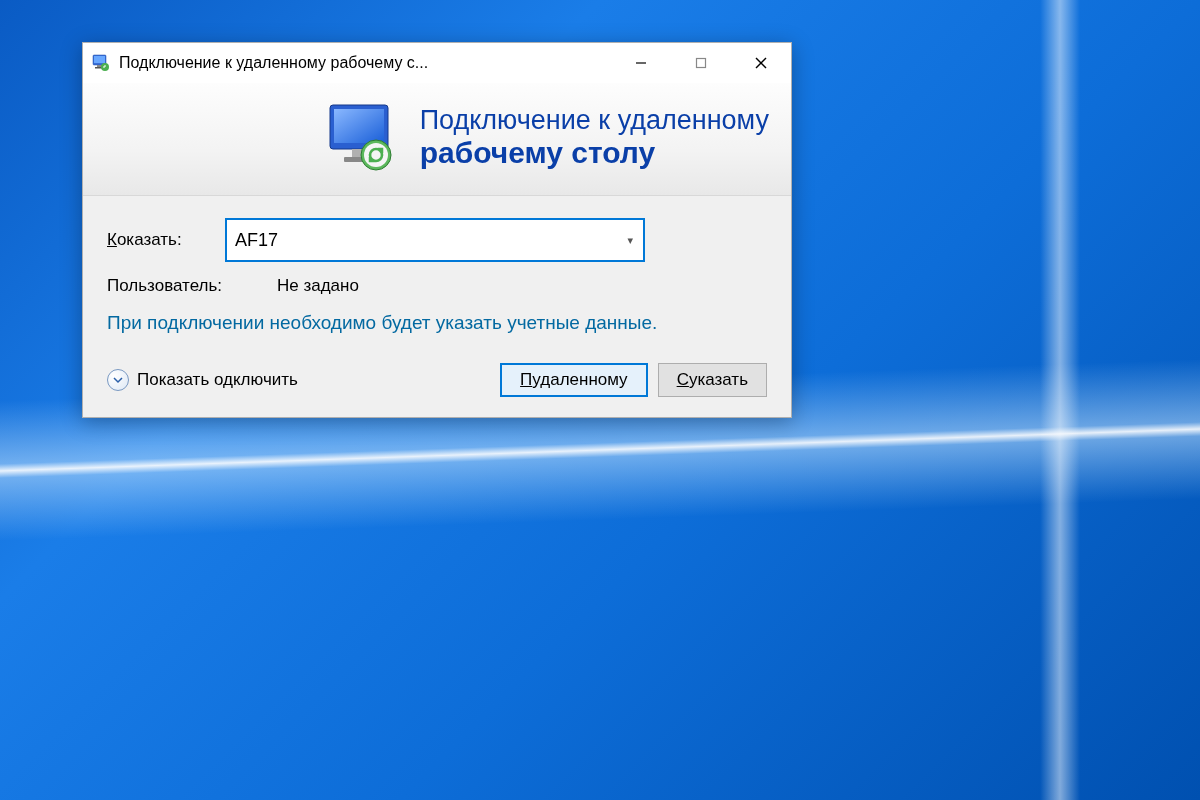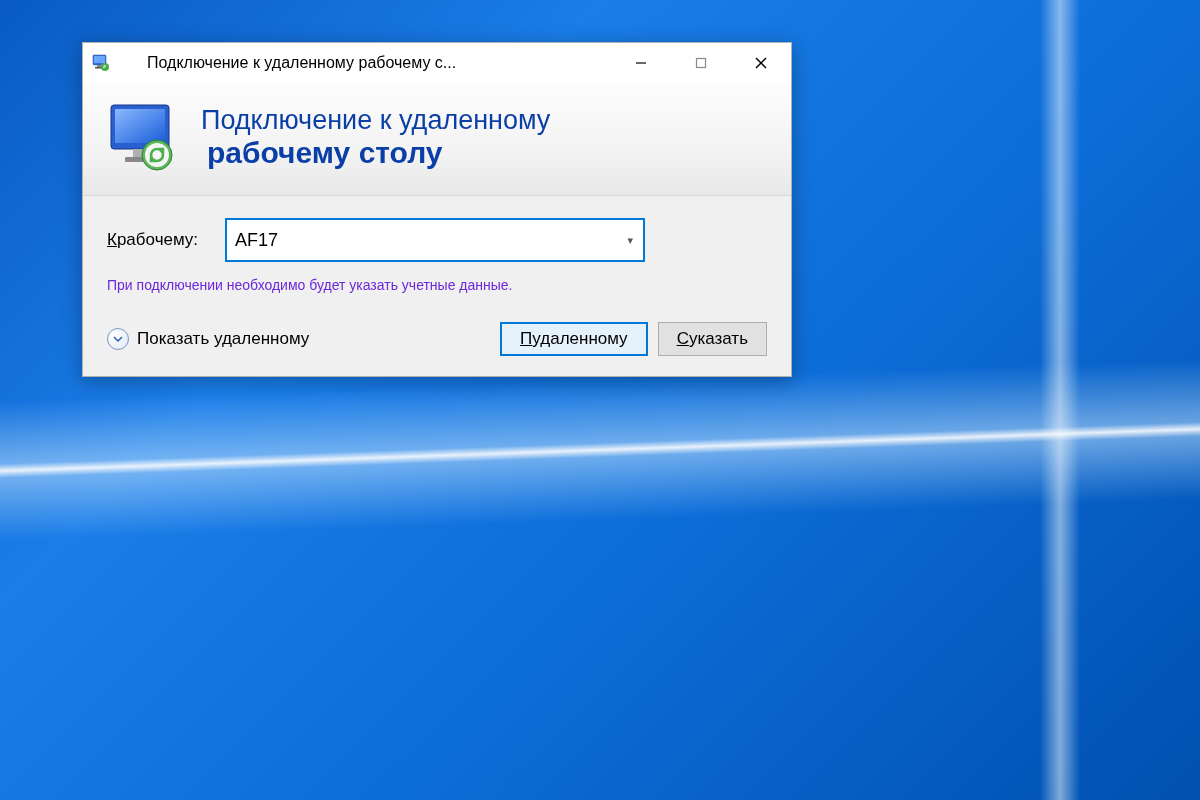--- a/index.html
+++ b/index.html
@@ -20,50 +20,49 @@
 }
 .dialog {
   position: absolute; left: 82px; top: 42px; width: 710px;
   background: #f0f0f0;
   border: 1px solid #b0b0b0;
   box-shadow: 0 4px 20px rgba(0,0,0,0.3);
 }
 .titlebar {
   height: 40px; background: #fff; display: flex; align-items: center;
   padding-left: 8px;
-  gap: 28px;
 }
 .titlebar-icon { width: 20px; height: 20px; margin-right: 8px; position: relative; }
 .titlebar-icon svg { width: 20px; height: 20px; }
 .titlebar-text { font-size: 16px; color: #000; flex: 1; white-space: nowrap; overflow: hidden; text-overflow: ellipsis; padding-right: 8px; }
 .win-controls { display: flex; height: 100%; }
 .win-btn { width: 60px; height: 40px; display: flex; align-items: center; justify-content: center; font-size: 14px; color: #000; }
 .win-btn.close { width: 60px; }
 .banner {
   background: linear-gradient(180deg, #fdfdfd 0%, #f3f3f3 60%, #e8e8e8 100%);
   border-bottom: 1px solid #d8d8d8;
   padding: 16px 22px 18px 22px;
-  display: flex; align-items: center; gap: 18px;
+  display: flex; align-items: center; gap: 18px; justify-content: flex-end;
 }
 .banner-icon { width: 78px; height: 78px; }
 .banner-text { color: #0a3fa8; line-height: 1.15; }
 .banner-line1 { font-size: 27px; font-weight: 400; }
-.banner-line2 { font-size: 30px; font-weight: 700; margin-left: 6px; }
+.banner-line2 { font-size: 30px; font-weight: 700; }
 .body-area { padding: 22px 24px 12px 24px; background: #f0f0f0; }
 .row { display: flex; align-items: center; margin-bottom: 14px; }
 .label { font-size: 17px; color: #000; }
 .label .ul { text-decoration: underline; }
 .computer-label { width: 118px; }
 .combo { flex: 0 0 420px; height: 44px; border: 2px solid #0078d7; background: #fff; display: flex; align-items: center; padding: 16px 8px; position: relative; }
 .combo-input { border: none; outline: none; font-size: 18px; width: 100%; font-family: inherit; }
 .combo-arrow { position: absolute; right: 10px; top: 50%; transform: translateY(-50%); font-size: 11px; color: #555; }
 .user-row { margin-top: 8px; }
 .user-label { width: 170px; font-size: 17px; }
 .user-value { font-size: 17px; color: #000; }
-.info-text { font-size: 14px; color: #6d28d9; margin-top: 14px; line-height: 1.4; }
+.info-text { font-size: 19px; color: #0369a1; margin-top: 14px; line-height: 1.4; }
 .footer {
   background: #f0f0f0;
   padding: 14px 24px 20px 24px;
   display: flex; align-items: center;
 }
 .expand { display: flex; align-items: center; gap: 8px; font-size: 17px; color: #000; }
 .chevron-circle {
   width: 22px; height: 22px; border: 1px solid #7a99c2; border-radius: 50%;
   background: radial-gradient(circle at 30% 30%, #fff, #dde8f5);
   display: flex; align-items: center; justify-content: center;
@@ -138,37 +137,41 @@
       </svg>
     </div>
     <div class="banner-text">
       <div class="banner-line1">Подключение к удаленному</div>
       <div class="banner-line2">рабочему столу</div>
     </div>
   </div>
 
   <div class="body-area">
     <div class="row">
-      <div class="label computer-label"><span class="ul">К</span><span>рабочему:</span></div>
+      <div class="label computer-label"><span class="ul">К</span><span>оказать:</span></div>
       <div class="combo">
         <input class="combo-input" value="AF17" style="">
         <span class="combo-arrow">▾</span>
       </div>
+    </div>
+    <div class="row user-row">
+      <div class="label user-label">Пользователь:</div>
+      <div class="user-value">Не задано</div>
     </div>
     <div class="info-text">При подключении необходимо будет указать учетные данные.</div>
   </div>
 
   <div class="footer">
     <div class="expand">
       <span class="chevron-circle">
         <svg viewBox="0 0 10 10">
             <path d="M1 3 L5 7 L9 3" fill="none" stroke="#2a5fa8" stroke-width="1.5"></path>
           </svg>
       </span>
-      <span><span class="ul">П</span><span>оказать удаленному</span></span>
+      <span><span class="ul">П</span><span>оказать одключить</span></span>
     </div>
     <div class="spacer"></div>
     <button class="btn primary">
         <span class="ul">П</span>
         <span>удаленному</span>
       </button>
     <button class="btn">
         <span class="ul">С</span>
         <span>указать</span>
       </button>

